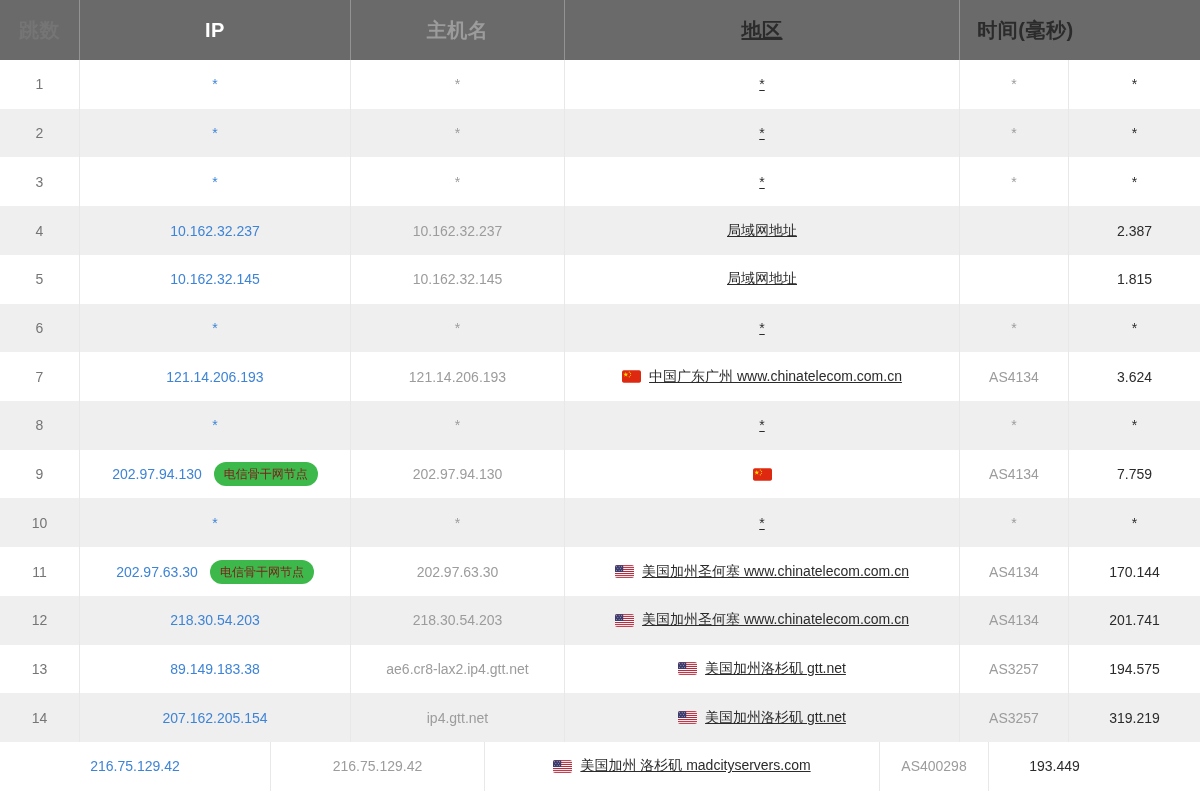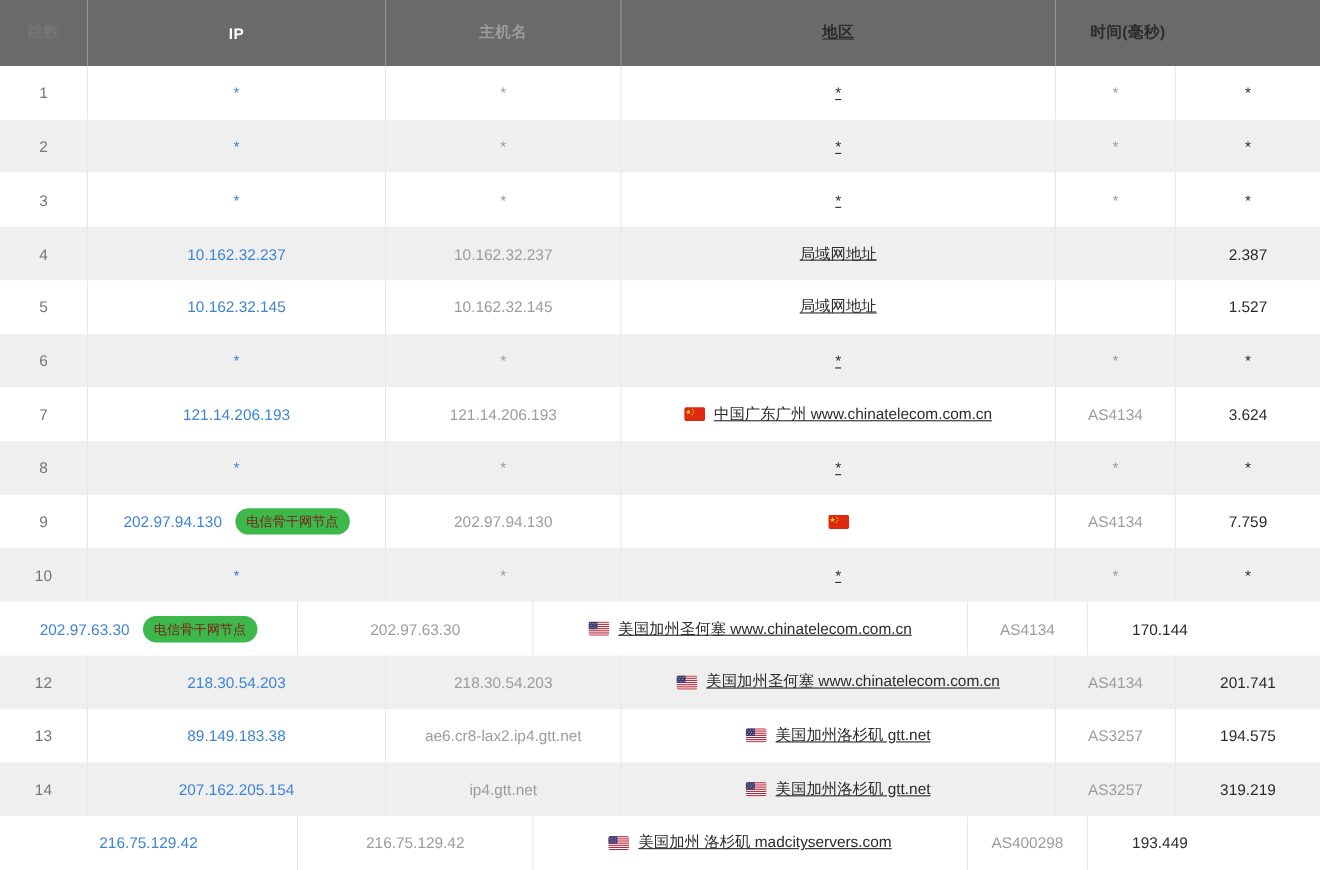--- a/index.html
+++ b/index.html
@@ -10,21 +10,21 @@
     --muted-gray:#9c9c9c;
     --dark-text:#2b2b2b;
     --hop-gray:#757575;
     --badge-green:#3cb94a;
     --divider:#e8e8e8;
   }
   *{box-sizing:border-box;margin:0;padding:0;}
   html,body{width:1200px;background:#fff;font-family:"Liberation Sans","DejaVu Sans",sans-serif;}
   .table{width:1200px;height:791px;overflow:hidden;background:#fff;}
   .thead{display:flex;height:60px;background:var(--header-bg);color:var(--header-text);}
-  .th{display:flex;align-items:center;justify-content:center;font-size:14px;font-weight:600;
+  .th{display:flex;align-items:center;justify-content:center;font-size:20px;font-weight:600;
       border-right:1px solid rgba(255,255,255,0.28);letter-spacing:0.5px;}
   .th:last-child{border-right:none;}
   .tr{display:flex;height:48.73px;background:#fff;}
   .tr:nth-child(even){background:var(--stripe-bg);}
   .td{display:flex;align-items:center;justify-content:center;font-size:14px;
       border-right:1px solid var(--divider);overflow:hidden;white-space:nowrap;}
   .td:last-child{border-right:none;}
   .col-hop{width:80px;color:var(--hop-gray);}
   .col-ip{width:271px;gap:12px;}
   .col-host{width:214px;color:var(--muted-gray);}
@@ -114,21 +114,21 @@
     <div class="td col-ip">
       <span class="ip-link">10.162.32.145</span>
 
     </div>
     <div class="td col-host">10.162.32.145</div>
     <div class="td col-region">
 
       <span>局域网地址</span>
     </div>
     <div class="td col-asn"></div>
-    <div class="td col-time">1.527</div>
+    <div class="td col-time">1.815</div>
   </div>
 
   <div class="tr">
     <div class="td col-hop">6</div>
     <div class="td col-ip">
       <span class="ip-link">*</span>
 
     </div>
     <div class="td col-host">*</div>
     <div class="td col-region">
@@ -210,20 +210,21 @@
     <div class="td col-host">*</div>
     <div class="td col-region">
 
       <span>*</span>
     </div>
     <div class="td col-asn">*</div>
     <div class="td col-time">*</div>
   </div>
 
   <div class="tr">
+    <div class="td col-hop">11</div>
     <div class="td col-ip">
       <span class="ip-link">202.97.63.30</span>
       <span class="badge">电信骨干网节点</span>
     </div>
     <div class="td col-host">202.97.63.30</div>
     <div class="td col-region">
       <span class="flag">
             <svg width="19" height="13" viewBox="0 0 30 20">
               <rect width="30" height="20" rx="2" fill="#ffffff"></rect>
               <g fill="#B22234">

